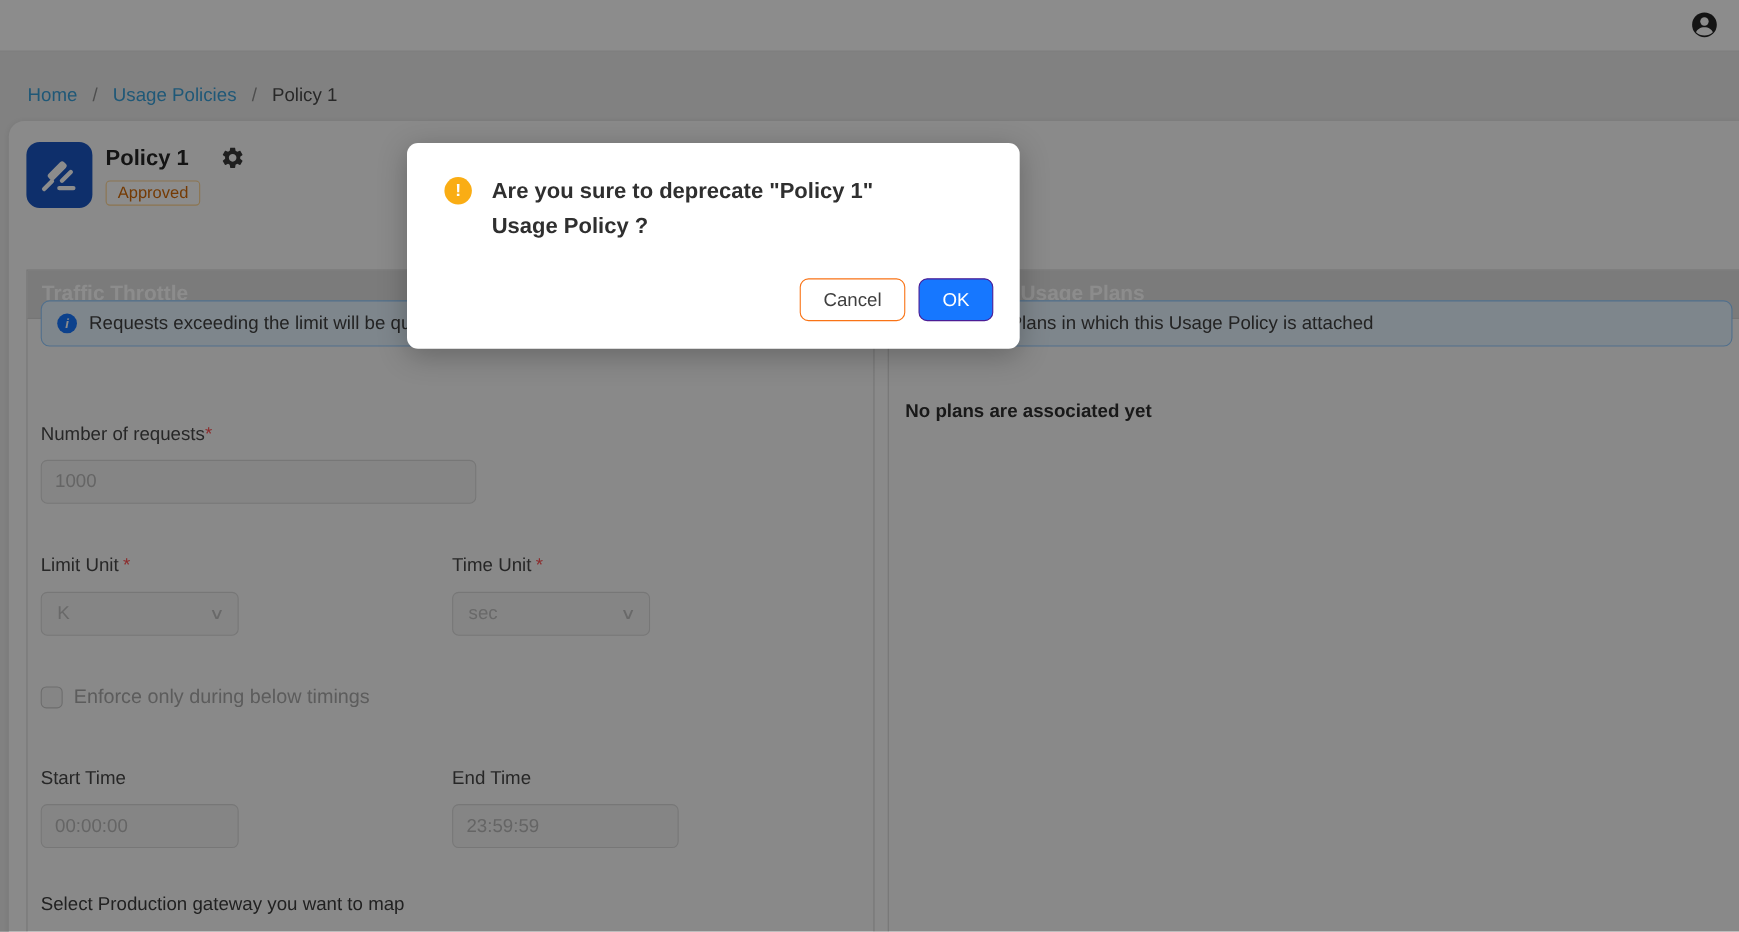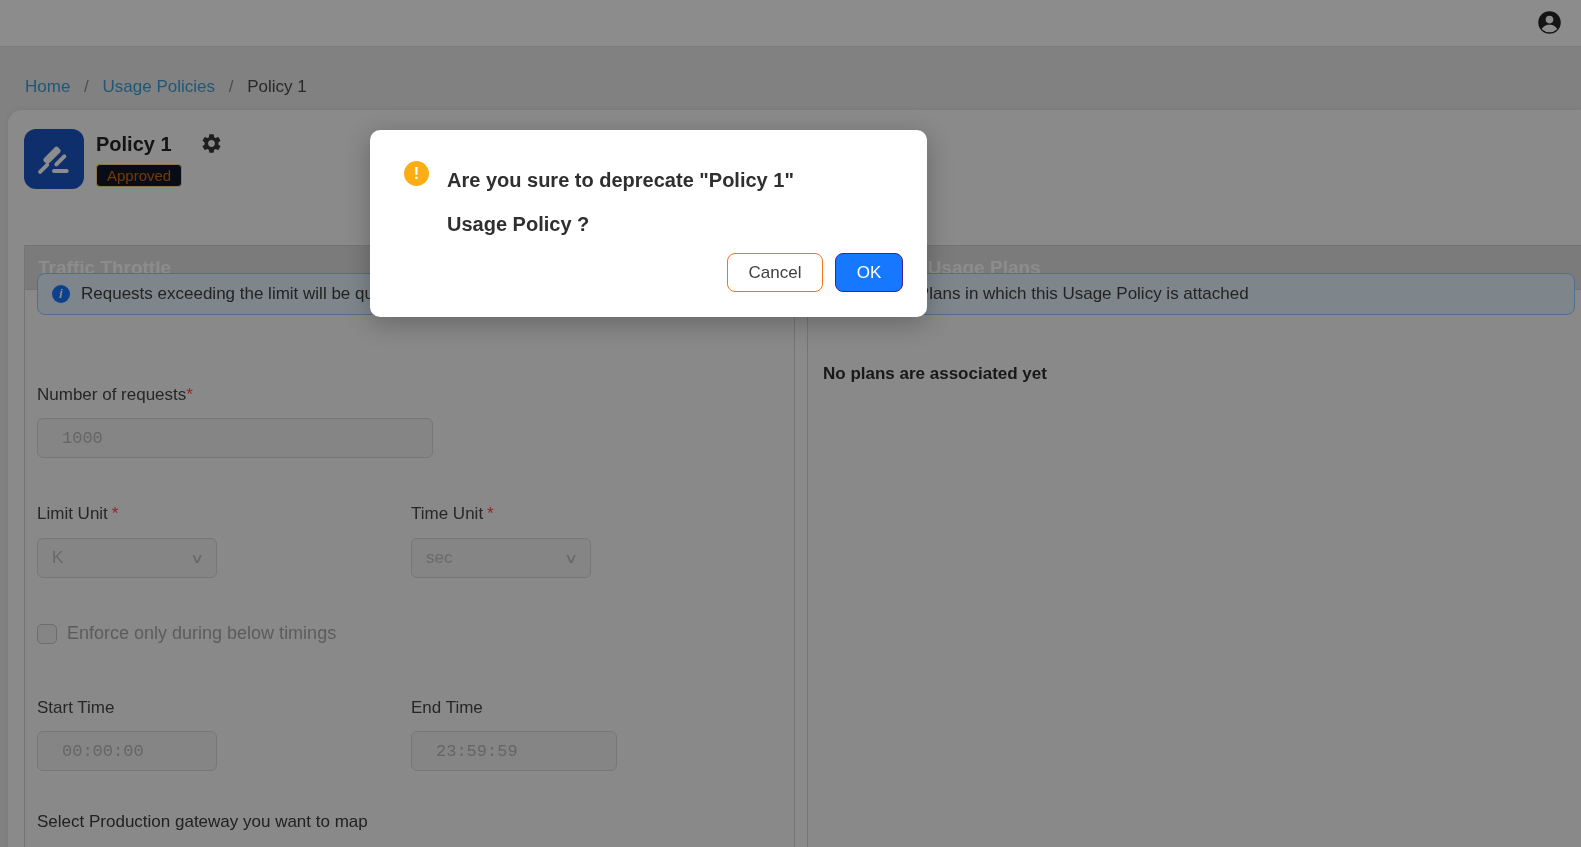--- a/index.html
+++ b/index.html
@@ -23,21 +23,21 @@
           box-shadow:0 0 6px rgba(0,0,0,.08); z-index:1; }
 
   
   .policy-tile { position:absolute; left:24px; top:129px; width:60px; height:60px;
                  background:#1a56c4; border-radius:12px; z-index:2;
                  display:flex; align-items:center; justify-content:center; }
   .page-title { position:absolute; left:96px; top:133px; font-size:20px; font-weight:700;
                 color:#262626; z-index:2; }
   .gear { position:absolute; left:200px; top:132px; width:23px; height:23px; z-index:2; cursor:pointer; }
   .badge { position:absolute; left:96px; top:164px; z-index:2;
-           background:#0f172a; border:1px solid #ffd591; color:#d46b08;
+           background:#ffffff; border:1px solid #ffd591; color:#d46b08;
            font-size:15px; padding:2px 10px; border-radius:4px; }
 
   
   .panel { position:absolute; top:245px; background:#fafafa; border:1px solid #d6d6d6; z-index:2; }
   .panel-left  { left:24px;  width:771px; height:660px; }
   .panel-right { left:807px; width:790px; height:660px; }
   .panel-head { height:44px; background:#e0e0e0; border-bottom:1px solid #d6d6d6;
                 display:flex; align-items:center; padding-left:13px;
                 font-size:19px; font-weight:700; color:#ffffff; }
 
@@ -47,22 +47,22 @@
   .panel-left  .alert-info { width:747px; }
   .panel-right .alert-info { width:755px; }
   .info-dot { display:inline-flex; width:18px; height:18px; border-radius:50%;
               background:#1677ff; color:#fff; font-size:12px; font-weight:700;
               align-items:center; justify-content:center; margin-right:11px; flex:0 0 18px;
               font-style:italic; }
 
   .f-label { position:absolute; font-size:17px; color:#474747; }
   .req { color:#ff4d4f; margin-left:4px; }
   .t-input { position:absolute; height:40px; border:1px solid #d9d9d9; border-radius:6px;
-             background:#f2f2f2; font-size:17px; color:#6b6b6b; padding:0 24px;
-             font-family:Liberation Mono, monospace; outline:none; }
+             background:#f2f2f2; font-size:17px; color:#6b6b6b; padding:0 12px;
+             font-family:Liberation Sans, sans-serif; outline:none; }
   .t-input::placeholder { color:#b8b8b8; opacity:1; }
   .sel { position:absolute; height:40px; width:180px; border:1px solid #d9d9d9; border-radius:6px;
          background:#f2f2f2; display:flex; align-items:center; justify-content:space-between;
          padding:0 14px; font-size:17px; color:#bfbfbf; cursor:pointer; }
   .sel .chev { color:#bfbfbf; font-size:14px; transform:scaleX(1.4); }
 
   .check-row { position:absolute; left:12px; top:377px; display:flex; align-items:center; }
   .checkbox { width:20px; height:20px; border:1.5px solid #c6c6c6; border-radius:5px;
               background:#f2f2f2; margin-right:10px; cursor:pointer; }
   .check-label { font-size:18px; color:#a8a8a8; }
@@ -74,21 +74,21 @@
   
   .mask { position:absolute; left:0; top:0; width:1581px; height:847px;
           background:rgba(0,0,0,0.45); z-index:50; }
   .modal { position:absolute; left:370px; top:130px; width:557px; height:187px;
            background:#ffffff; border-radius:10px; z-index:60;
            box-shadow:0 6px 26px rgba(0,0,0,0.25); }
   .warn-icon { position:absolute; left:34px; top:31px; width:25px; height:25px; border-radius:50%;
                background:#faad14; color:#fff; font-size:16px; font-weight:700;
                display:flex; align-items:center; justify-content:center; }
   .modal-title { position:absolute; left:77px; top:28px; width:412px;
-                 font-size:20px; font-weight:600; color:#2f2f2f; line-height:44px; }
+                 font-size:20px; font-weight:600; color:#2f2f2f; line-height:32px; }
   .btn { position:absolute; top:123px; height:39px; border-radius:8px; font-size:17px;
          font-family:"Liberation Sans", sans-serif; cursor:pointer; }
   .btn-cancel { left:357px; width:96px; background:#fff; border:1px solid #f97316; color:#3f3f3f; }
   .btn-ok { left:465px; width:68px; background:#1677ff; border:1px solid #4c1d95; color:#fff; }
 </style>
 </head>
 <body>
 
 <div class="topbar">
   <svg class="avatar" viewBox="0 0 24 24">

